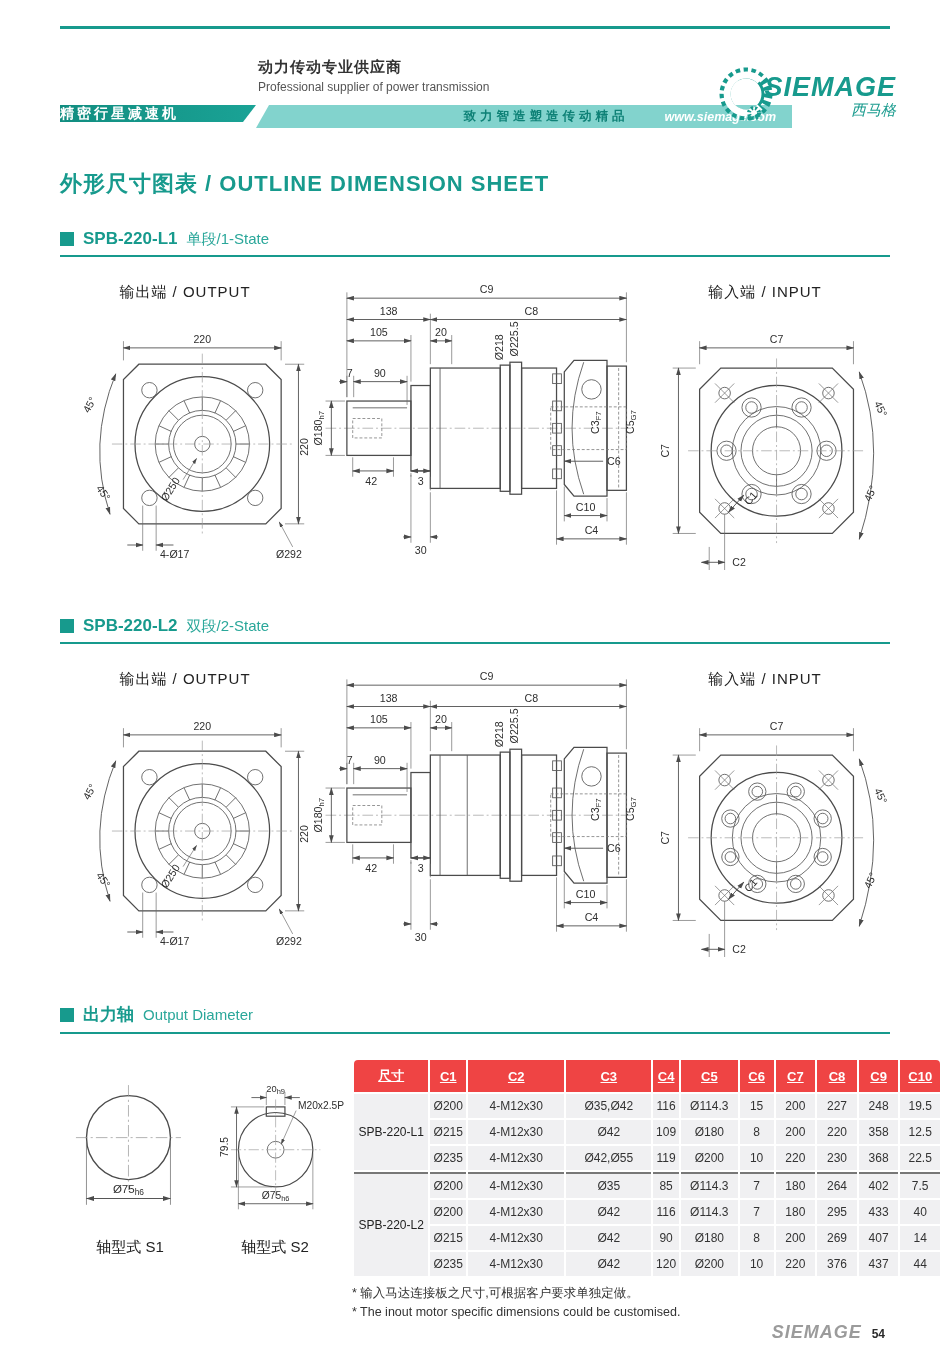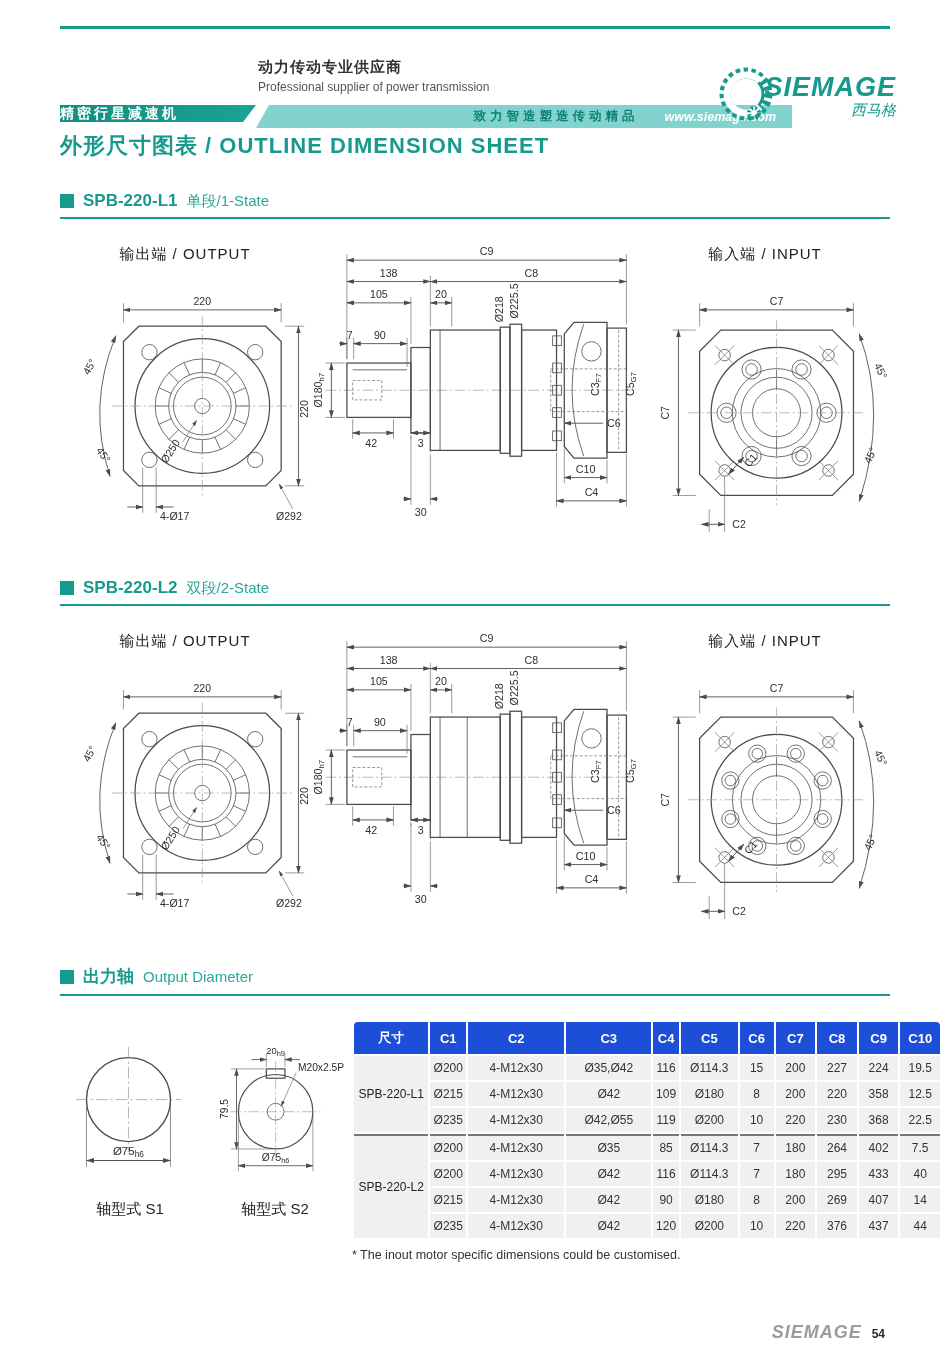--- a/index.html
+++ b/index.html
@@ -17,30 +17,30 @@
   .hdr-mid { position:absolute; left:198px; top:6px; }
   .hdr-mid .cn { font-size:15px; font-weight:bold; color:#333; letter-spacing:1px;margin-top:9px; }
   .hdr-mid .en { font-size:12px; color:#555; margin-top:3px; }
   .tag-banner { position:absolute; left:0; top:62px; width:196px; height:17px;
       background:linear-gradient(90deg,#118d80,#1aa396);
       clip-path:polygon(0 0, 100% 0, calc(100% - 13px) 100%, 0 100%);
       color:#fff; font-size:14px; font-weight:bold; letter-spacing:3px;
       display:flex; align-items:center; }
   .strip { position:absolute; left:196px; top:62px; width:536px; height:23px;
       background:#82d3cd; clip-path:polygon(13px 0, 100% 0, 100% 100%, 0 100%);
-      display:flex; align-items:center; justify-content:flex-end; gap:26px; padding-right:16px; }
+      display:flex; align-items:center; justify-content:flex-end; gap:36px; padding-right:16px; }
   .strip .slogan { color:#0e8176; font-size:12.5px; font-weight:bold; letter-spacing:4px; }
   .strip .site { color:#fff; font-size:12.5px; font-weight:bold; font-style:italic; }
   .brand-logo { position:absolute; right:-6px; top:18px; display:flex; align-items:center; }
   .brand-text { margin-left:-14px; }
   .brand-text .nm { color:#179a8d; font-size:27px; font-weight:bold; font-style:italic; letter-spacing:1px; }
   .brand-text .cn { color:#179a8d; font-size:15px; text-align:right; margin-top:-2px; font-style:italic; }
 
   
-  .page-title { color:#179a8d; font-size:22px; font-weight:bold; letter-spacing:1px; }
+  .page-title { margin-top:38px; color:#179a8d; font-size:22px; font-weight:bold; letter-spacing:1px; }
   .sec-hd { display:flex; align-items:center; gap:9px; margin-top:30px; }
   .sec-hd .sq { width:14px; height:14px; background:#179a8d; }
   .sec-hd .model { color:#179a8d; font-size:17px; font-weight:bold; }
   .sec-hd .stage { color:#2aa79a; font-size:15px;text-align:right; }
   .sec-rule { height:2px; background:#179a8d; margin-top:6px; }
 
   
   .draw-row { display:flex; justify-content:space-between; align-items:flex-start; margin-top:12px; }
   .vcol { display:flex; flex-direction:column; align-items:center; }
   .view-title { font-size:15px; color:#222; margin:14px 0 2px 0; letter-spacing:1px; }
@@ -57,21 +57,21 @@
   
   .sec3-row { display:flex; margin-top:10px; padding-left:60px; padding-right:8px; }
   .shaft-block { width:292px; flex:none; }
   .shaft-figs { display:flex; gap:4px; margin-top:18px; }
   .shaft-caps { display:flex; margin-top:8px; }
   .shaft-caps div { font-size:15px; color:#222; }
   .cap1 { width:140px; text-align:center; }
   .cap2 { width:150px; text-align:center; }
   .tbl-block { flex:1; margin-top:14px; }
   table.dims { border-collapse:separate; border-spacing:2px; width:100%; }
-  table.dims th { background:#1d4ed8; color:#fff; font-size:13px; font-weight:bold; padding:7px 2px; }
+  table.dims th { background:#ef4444; color:#fff; font-size:13px; font-weight:bold; padding:7px 2px;text-decoration:underline; }
   table.dims th:first-child { border-top-left-radius:4px; }
   table.dims th:last-child { border-top-right-radius:4px; }
   table.dims td { background:#f0f0f2; color:#333; font-size:12px; text-align:center; padding:5px 2px; }
   table.dims td.model { font-size:12px; color:#222; }
   tr.grp-sep td { border-top:2px solid #777; }
   .footnotes { margin-top:6px; }
   .footnotes div { font-size:12.5px; color:#333; line-height:1.5; }
 
   
   .footer { margin-top:auto; display:flex; justify-content:flex-end; align-items:baseline;
@@ -631,21 +631,21 @@
           <tr>
             <td class="model" rowspan="3">SPB-220-L1</td>
             <td>Ø200</td>
             <td>4-M12x30</td>
             <td>Ø35,Ø42</td>
             <td>116</td>
             <td>Ø114.3</td>
             <td>15</td>
             <td>200</td>
             <td>227</td>
-            <td>224</td>
+            <td>248</td>
             <td>19.5</td>
           </tr>
           <tr>
             <td>Ø215</td>
             <td>4-M12x30</td>
             <td>Ø42</td>
             <td>109</td>
             <td>Ø180</td>
             <td>8</td>
             <td>200</td>
@@ -710,20 +710,21 @@
             <td>Ø200</td>
             <td>10</td>
             <td>220</td>
             <td>376</td>
             <td>437</td>
             <td>44</td>
           </tr>
         </tbody>
       </table>
       <div class="footnotes">
+        <div>* 输入马达连接板之尺寸,可根据客户要求单独定做。</div>
         <div>* The inout motor  specific dimensions could be customised.</div>
       </div>
     </div>
   </div>
 
   <div class="footer">
     <span class="fbrand">SIEMAGE</span>
     <span class="fpage">54</span>
   </div>
 

